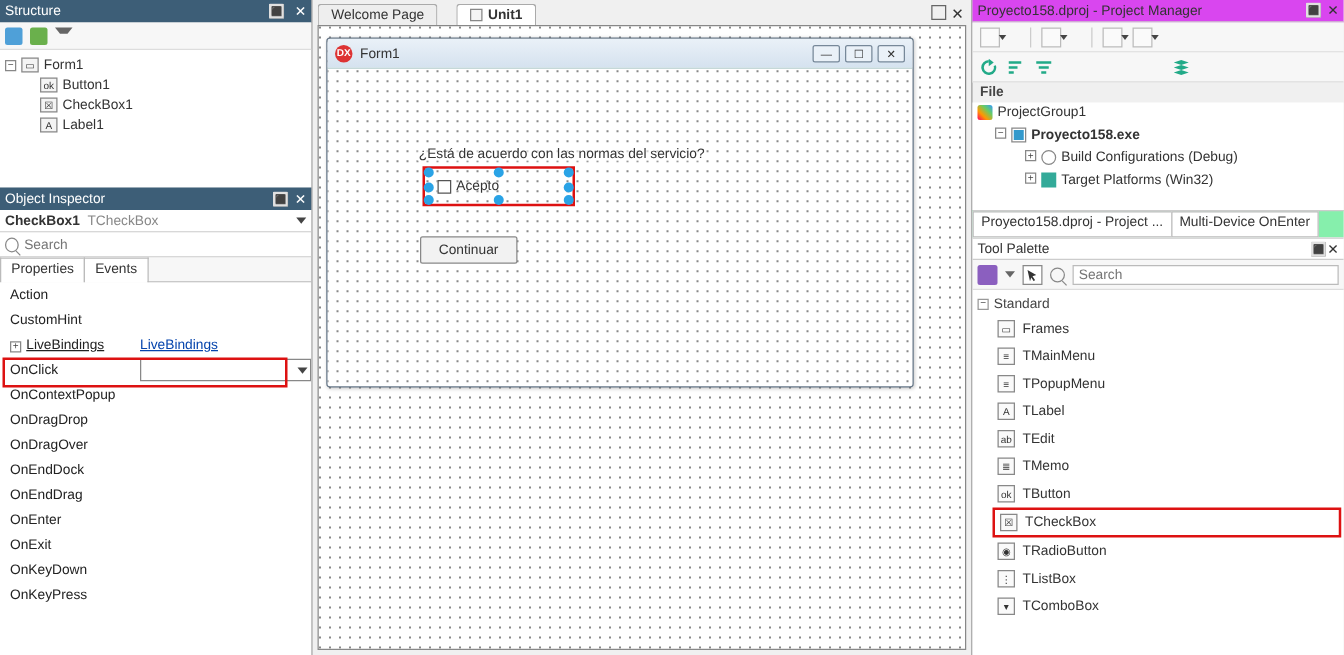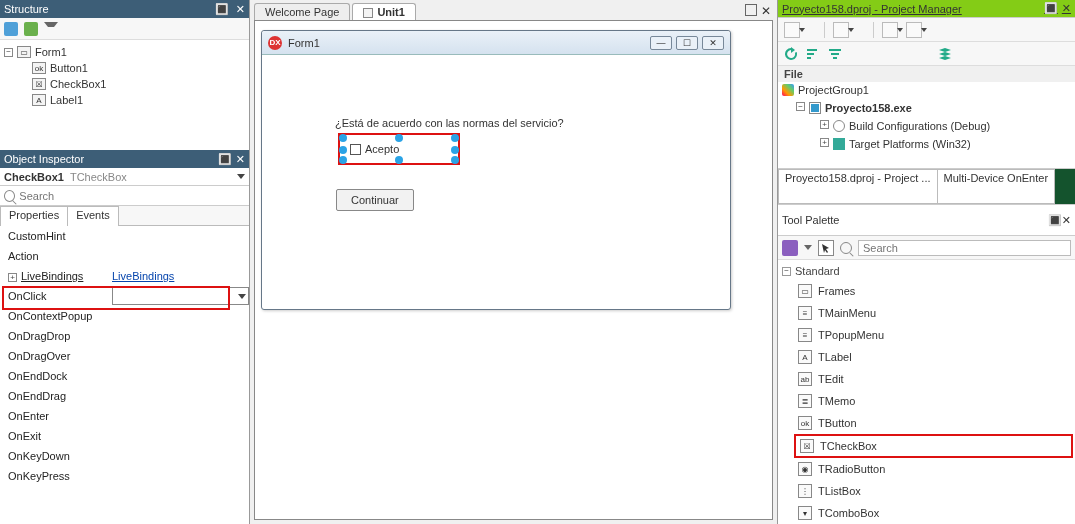--- a/index.html
+++ b/index.html
@@ -43,21 +43,21 @@
 .link { color:#0645ad; text-decoration:underline;}
 .red  { color:#b33;}
 .ev-hl { position:absolute; left:2px; top:60px; width:228px; height:24px; border:2px solid #d11; pointer-events:none;}
 .ev-sel .name { background:#fff;}
 .ev-sel .val { border:1px solid #888; height:18px; display:flex;align-items:center; padding:0 2px; background:#fff;}
 .ev-sel .val .dd { margin-left:auto; width:0;height:0;border-left:4px solid transparent;border-right:4px solid transparent;border-top:5px solid #444;}
 
 
 .center-col { flex: 1; display:flex; flex-direction:column; padding:0 4px; }
 .editor-tabs { height:20px; display:flex; align-items:flex-end; }
-.editor-tabs .etab { padding:2px 10px; background:#eee; border:1px solid #aaa; border-bottom:none; border-radius:3px 3px 0 0; margin-right:2px;}
+.editor-tabs .etab { padding:2px 10px; background:#eee; border:1px solid #aaa; border-bottom:none; border-radius:3px 3px 0 0; margin-right:15px;}
 .editor-tabs .etab.active { background:#fff; font-weight:bold;text-align:center;}
 .editor-tabs .etab .dot { display:inline-block;width:10px;height:10px;border:1px solid #888;background:#f4f4f4;margin-right:4px;vertical-align:middle;}
 .editor-tabs .ctrl { margin-left:auto; display:flex;gap:4px;padding:2px;}
 .sq { width:12px;height:12px;border:1px solid #666;}
 .x  { font-size:12px;}
 
 .design-surface { flex:1; background:#fff; border:1px solid #888; position:relative; overflow:hidden; margin-bottom:4px;
   background-image: radial-gradient(circle,#888 0.6px, transparent 0.6px); background-size:8px 8px; background-position:5px 5px;}
 .form-window { position:absolute; left:6px; top:9px; width:470px; height:280px; background:#fff;
   background-image: radial-gradient(circle,#888 0.6px, transparent 0.6px); background-size:8px 8px; background-position:4px 30px;
@@ -72,43 +72,43 @@
 .handle { width:8px;height:8px;border-radius:50%;background:#2aa3e6;position:absolute;}
 .chk-sel .h1{left:-1px;top:-1px}.chk-sel .h2{left:55px;top:-1px}.chk-sel .h3{right:-1px;top:-1px}
 .chk-sel .h4{left:-1px;top:11px}.chk-sel .h5{right:-1px;top:11px}
 .chk-sel .h6{left:-1px;bottom:-1px}.chk-sel .h7{left:55px;bottom:-1px}.chk-sel .h8{right:-1px;bottom:-1px}
 .chk-inner{position:absolute;left:10px;top:8px;display:flex;align-items:center;gap:4px;}
 .chk-inner .box{width:11px;height:11px;border:1px solid #555;background:#fff;}
 .btn { position:absolute; left:74px; top:134px; padding:4px 14px; background:#f2f2f2;border:1px solid #888;border-radius:2px;}
 
 
 .right-col { width:298px; display:flex;flex-direction:column; border-left:1px solid #999;}
-.pm-hdr { background:#84cc16; color:#333; height:18px; display:flex;align-items:center;padding:0 4px; border-bottom:1px solid #ccc;text-decoration:underline;}
+.pm-hdr { background:#d946ef; color:#333; height:18px; display:flex;align-items:center;padding:0 4px; border-bottom:1px solid #ccc;}
 .pm-hdr .title{flex:1;}
 .pm-hdr .icons span{margin-left:4px;}
 .pm-tools { height:24px; display:flex;align-items:center;gap:8px;padding:0 6px;background:#f7f7f7;border-bottom:1px solid #ddd;}
 .pm-tools .tico2{width:16px;height:16px;border:1px solid #bbb;background:#fafafa;position:relative;}
 .pm-tools .tico2:after{content:"";position:absolute;right:-6px;top:5px;width:0;height:0;border-left:3px solid transparent;border-right:3px solid transparent;border-top:4px solid #444;}
 .pm-tools .sep{width:1px;height:16px;background:#ccc;}
 .pm-tools2 { height:24px; display:flex;align-items:center;gap:8px;padding:0 6px;background:#f7f7f7;border-bottom:1px solid #ddd;}
 .t-green{width:14px;height:14px;}
 .t-green svg{width:14px;height:14px;}
 .sub-lbl{font-weight:bold;color:#444;padding:2px 6px;}
 .pm-tree{background:#fff;overflow:auto;flex:0 0 86px;padding:2px 4px;}
 .pm-row{display:flex;gap:4px;height:18px;}
 .pg-ico{width:12px;height:12px;background:linear-gradient(45deg,#f06,#f90,#6c6,#39f);border-radius:2px;}
 .exe-ico{width:12px;height:12px;background:#fff;border:1px solid #888;position:relative;}
 .exe-ico:after{content:"";position:absolute;left:1px;top:1px;width:8px;height:8px;background:#39c;}
 .gear{width:12px;height:12px;border:1px solid #888;border-radius:50%;}
 .plat{width:12px;height:12px;background:#3a9;}
-.btabs{height:36px;display:flex;background:#14532d;border-top:1px solid #ccc;}
+.btabs{height:22px;display:flex;background:#86efac;border-top:1px solid #ccc;}
 .btabs .bt{padding:2px 6px;border:1px solid #bbb;background:#fff;margin-right:-1px;white-space:nowrap;overflow:hidden;text-overflow:ellipsis;}
 .btabs .bt:first-child{max-width:160px;}
 .btabs .bt.active{background:#fff;}
-.tp-hdr{background:#fff;height:32px;display:flex;align-items:center;padding:0 4px;border-top:1px solid #ccc;border-bottom:1px solid #ccc;}
+.tp-hdr{background:#fff;height:18px;display:flex;align-items:center;padding:0 4px;border-top:1px solid #ccc;border-bottom:1px solid #ccc;}
 .tp-hdr .title{flex:1;}
 .tp-search{height:24px;display:flex;align-items:center;gap:6px;padding:0 4px;background:#f7f7f7;border-bottom:1px solid #ddd;}
 .purple{width:16px;height:16px;background:#8b5fbf;border-radius:2px;}
 .cursor{width:16px;height:16px;background:#fff;border:1px solid #888;display:flex;align-items:center;justify-content:center;}
 .cursor svg{width:10px;height:10px;}
 .tp-search input{flex:1;border:1px solid #bbb;padding:1px 4px;background:#fff;}
 .palette{flex:1;background:#fff;overflow:auto;padding:2px;}
 .pal-cat{display:flex;align-items:center;gap:4px;height:18px;padding-left:2px;color:#444;}
 .pal-cat .exp{border-color:#999;}
 .pal-item{display:flex;align-items:center;gap:6px;height:22px;padding-left:18px;}
@@ -166,25 +166,25 @@
     <input type="text" placeholder="Search" style="">
   </div>
   <div class="tabs-row">
     <div class="tab">Properties</div>
     <div class="tab">Events</div>
     <div class="filler"></div>
   </div>
   <div class="events">
     <div class="ev-hl"></div>
     <div class="ev-row">
+        <span class="name red">Action</span>
+        <span class="val"></span>
+      </div>
+    <div class="ev-row">
         <span class="name red">CustomHint</span>
-        <span class="val"></span>
-      </div>
-    <div class="ev-row">
-        <span class="name red">Action</span>
         <span class="val"></span>
       </div>
     <div class="ev-row">
         <span class="name link"><span class="exp" style="display:inline-flex;margin-right:4px">+</span><span>LiveBindings</span></span>
         <span class="val link">LiveBindings</span>
       </div>
     <div class="ev-row ev-sel">
         <span class="name">OnClick</span>
         <span class="val">
           <span class="dd"></span>

